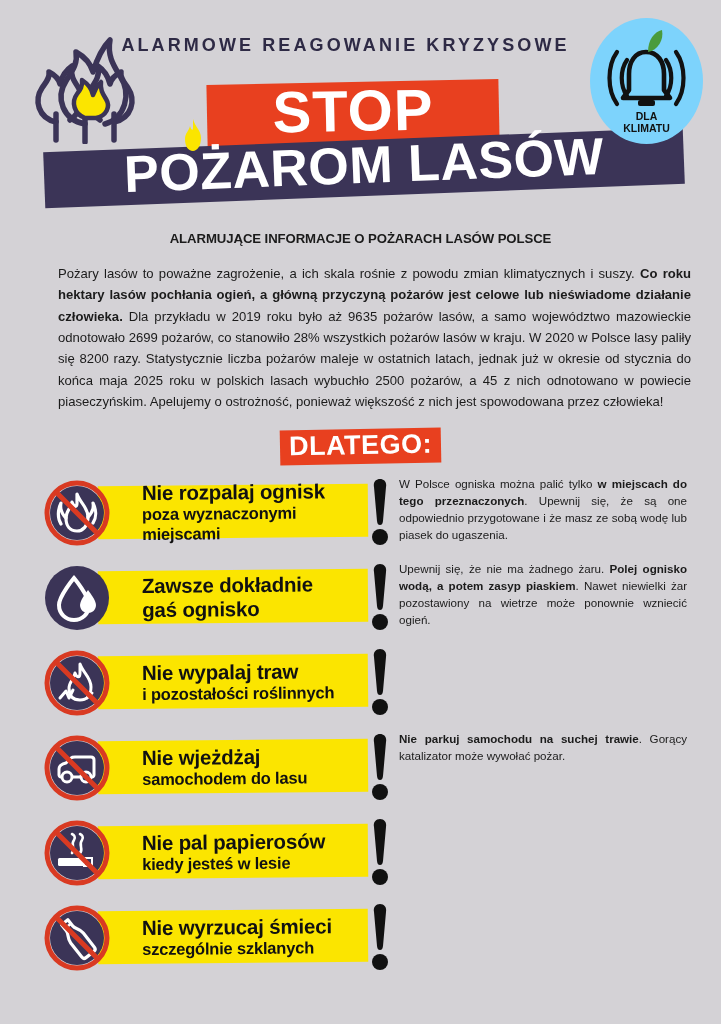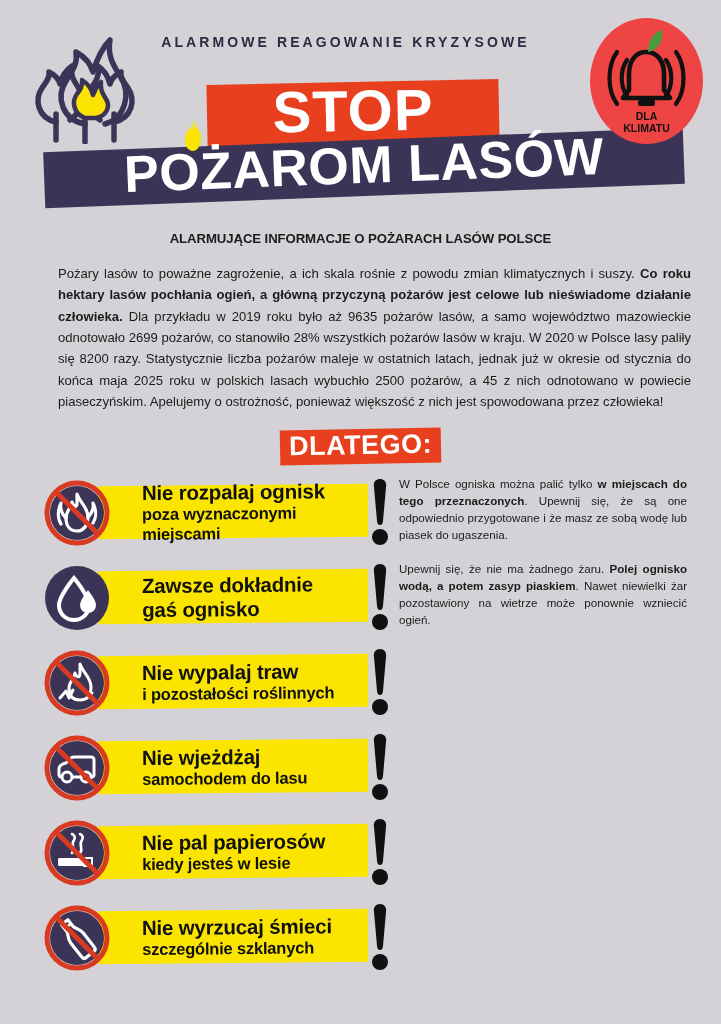--- a/index.html
+++ b/index.html
@@ -33,35 +33,35 @@
 
   .kicker {
     position: absolute;
     left: 0;
     right: 0;
     top: 30px;
     text-align: center;
     padding-right: 30px;
   }
   .kicker-line {
-    font-size: 14px;
+    font-size: 18px;
     font-weight: bold;
     letter-spacing: 3.1px;
     color: #2e2a45;
     line-height: 1.72;
   }
 
   .badge {
     position: absolute;
     right: 18px;
     top: 18px;
     width: 113px;
     height: 126px;
     border-radius: 50%;
-    background: #ef4444;
+    background: #7dd3fc;
     z-index: 4;
   }
   .badge svg { display: block; width: 100%; height: 100%; }
 
   .stop-band {
     position: absolute;
     left: 207px;
     top: 82px;
     width: 292px;
     height: 62px;
@@ -418,20 +418,23 @@
         <div class="tip-l1">Nie wjeżdżaj</div>
         <div class="tip-l2">samochodem do lasu</div>
       </div>
       <div class="bang">
         <svg viewBox="0 0 20 68" xmlns="http://www.w3.org/2000/svg">
           <path d="M10 2 C14 2 17 5 16 10 L13 44 C12.6 47 11.6 48 10 48 C8.4 48 7.4 47 7 44 L4 10 C3 5 6 2 10 2 Z" fill="#111111"></path>
           <circle cx="10" cy="60" r="8" fill="#111111"></circle>
         </svg>
       </div>
     </div>
+    <div class="tip-desc">
+      <span></span><b>Nie parkuj samochodu na suchej trawie</b><span>. Gorący katalizator może wywołać pożar.</span>
+    </div>
   </div>
 
   <div class="tip">
     <div class="tip-left">
       <div class="tip-banner"></div>
       <div class="tip-icon">
         <svg viewBox="0 0 70 70" xmlns="http://www.w3.org/2000/svg">
           <circle cx="35" cy="35" r="27" fill="#3b3457"></circle>
           <rect x="16" y="40" width="34" height="8" rx="1.5" fill="#ffffff"></rect>
           <rect x="42" y="40" width="8" height="8" fill="#3b3457" stroke="#ffffff" stroke-width="2"></rect>

